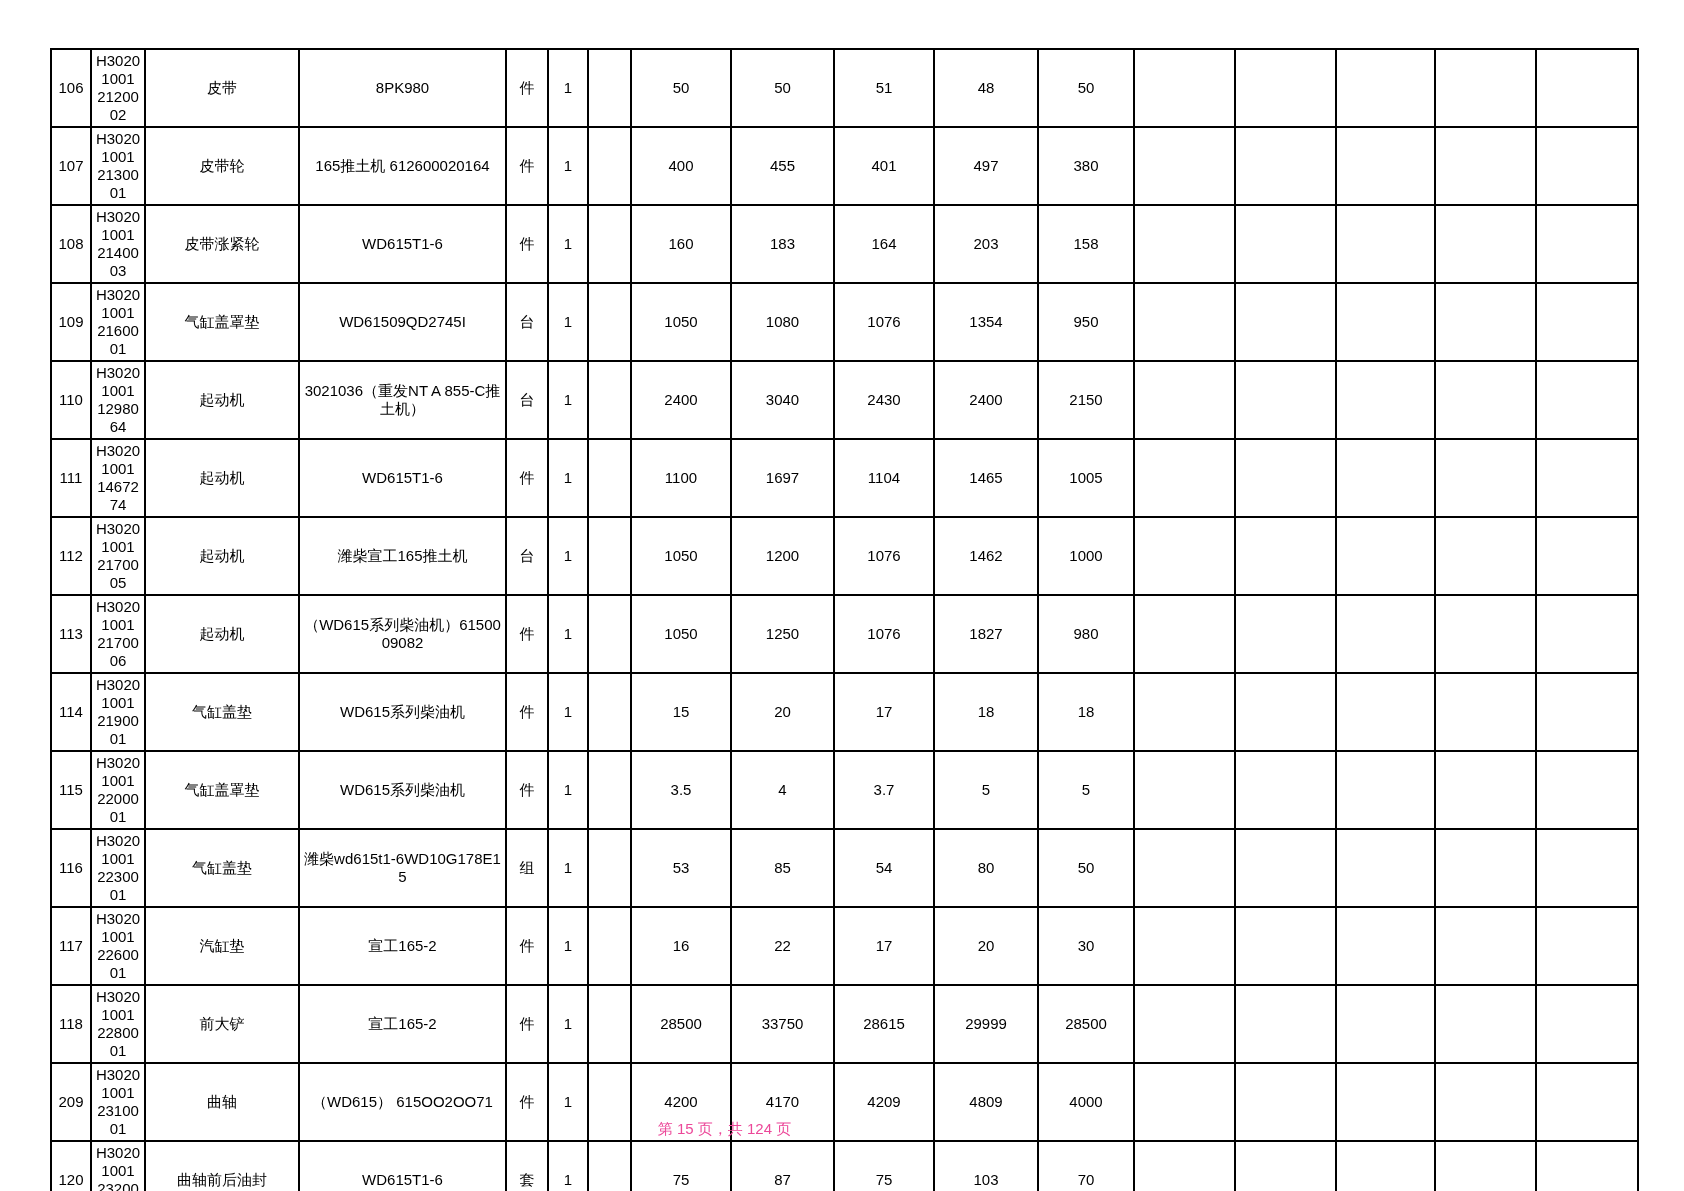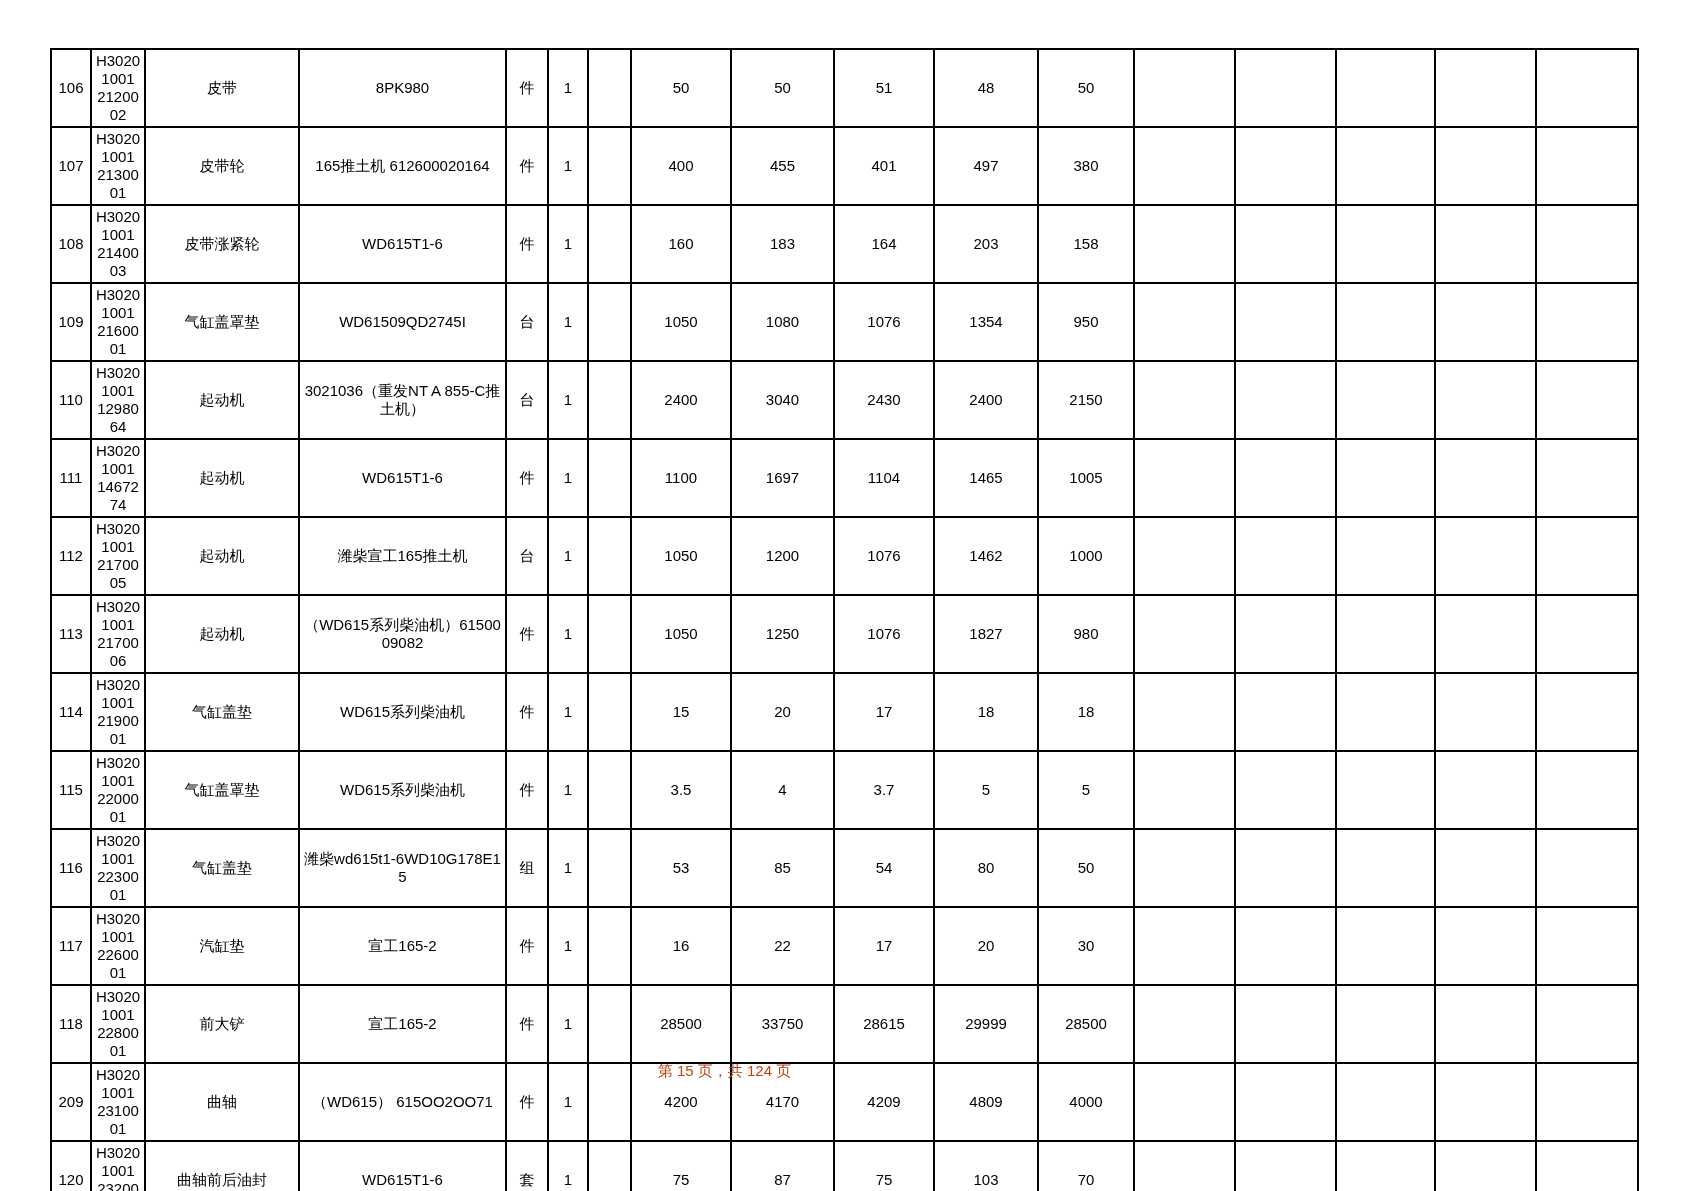--- a/index.html
+++ b/index.html
@@ -44,25 +44,25 @@
     border-radius: 19px;
   }
   td.c-code span { display: block; }
   td.c-name { font-size: 15px; }
   td.c-model { font-size: 15px; }
   td.c-unit, td.c-qty { font-size: 15px; }
   td.c-price { font-size: 15px; }
   .footer {
     position: absolute;
     left: 50px;
-    top: 1062px;
+    top: 1120px;
     width: 1349px;
     text-align: center;
     font-size: 15px;
-    color: #c2410c;
+    color: #ec4899;
   }
 </style>
 </head>
 <body>
 
 <div class="page">
 
   <table class="parts">
     <colgroup>
       <col style="width:40px">

